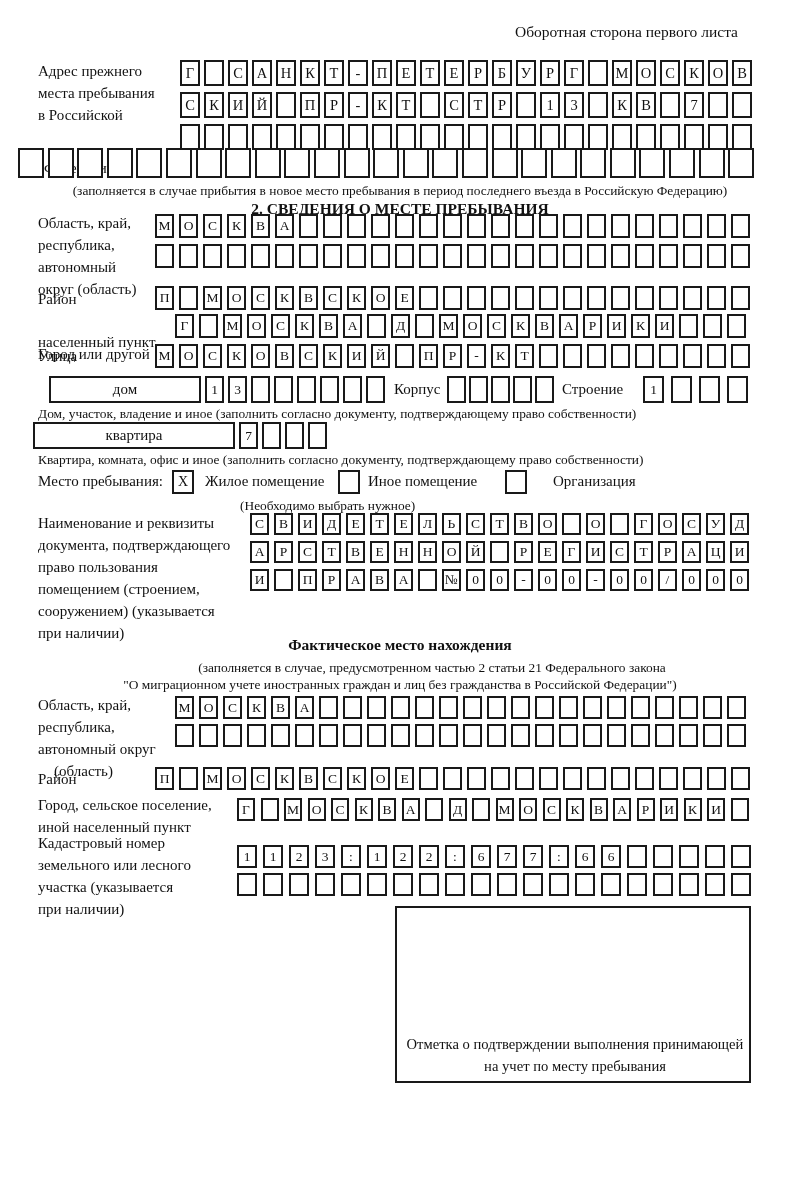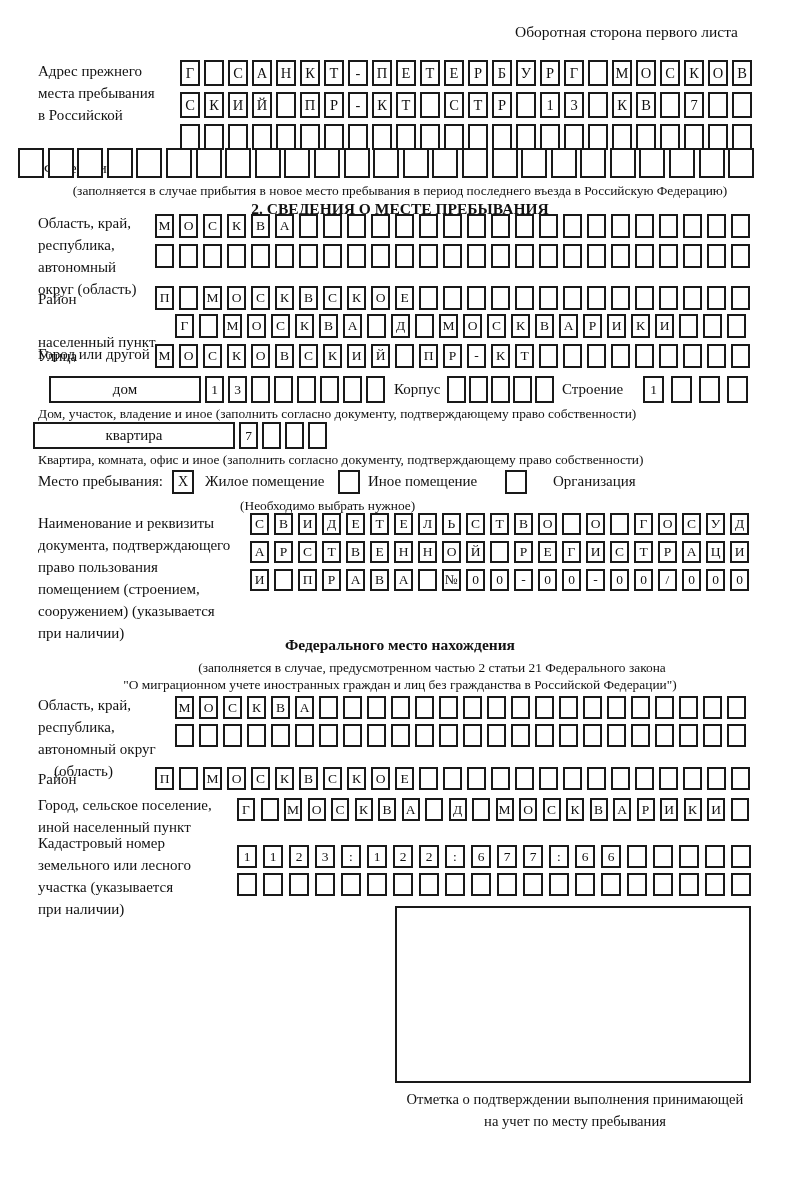--- a/index.html
+++ b/index.html
@@ -409,21 +409,21 @@
         <span class="cell">0</span>
         <span class="cell">0</span>
         <span class="cell">/</span>
         <span class="cell">0</span>
         <span class="cell">0</span>
         <span class="cell">0</span>
       </div>
   </div>
 
   <div>
-    <div class="lbl bold ctr" style="left:0;top:637px;width:800px;font-size:15.5px;">Федерального место нахождения</div>
+    <div class="lbl bold ctr" style="left:0;top:637px;width:800px;font-size:15.5px;">Фактическое место нахождения</div>
     <div class="note ctr" style="left:0;top:660px;width:800px;margin-left:32px;">(заполняется в случае, предусмотренном частью 2 статьи 21 Федерального закона</div>
     <div class="note ctr" style="left:0;top:677px;width:800px;">"О миграционном учете иностранных граждан и лиц без гражданства в Российской Федерации")</div>
 
     <div class="lbl" style="left:38px;top:698px;">Область, край,</div>
     <div class="lbl" style="left:38px;top:720px;">республика,</div>
     <div class="lbl" style="left:38px;top:742px;">автономный округ</div>
     <div class="lbl" style="left:54px;top:764px;">(область)</div>
     <div class="boxrow" style="left:175px;top:696px;gap:5px;--w:19px;--h:23px;">
         <span class="cell">М</span>
         <span class="cell">О</span>
@@ -576,19 +576,19 @@
         <span class="cell"></span>
         <span class="cell"></span>
         <span class="cell"></span>
         <span class="cell"></span>
         <span class="cell"></span>
         <span class="cell"></span>
         <span class="cell"></span>
       </div>
 
     <div class="stamp" style="left:395px;top:906px;width:356px;height:177px;"></div>
-    <div class="cap" style="left:355px;top:1088px;width:440px;">
+    <div class="cap" style="left:355px;top:1033px;width:440px;">
       <div>Отметка о подтверждении выполнения принимающей</div>
       <div>на учет по месту пребывания</div>
     </div>
   </div>
 
 </div>
 
 </body></html>

